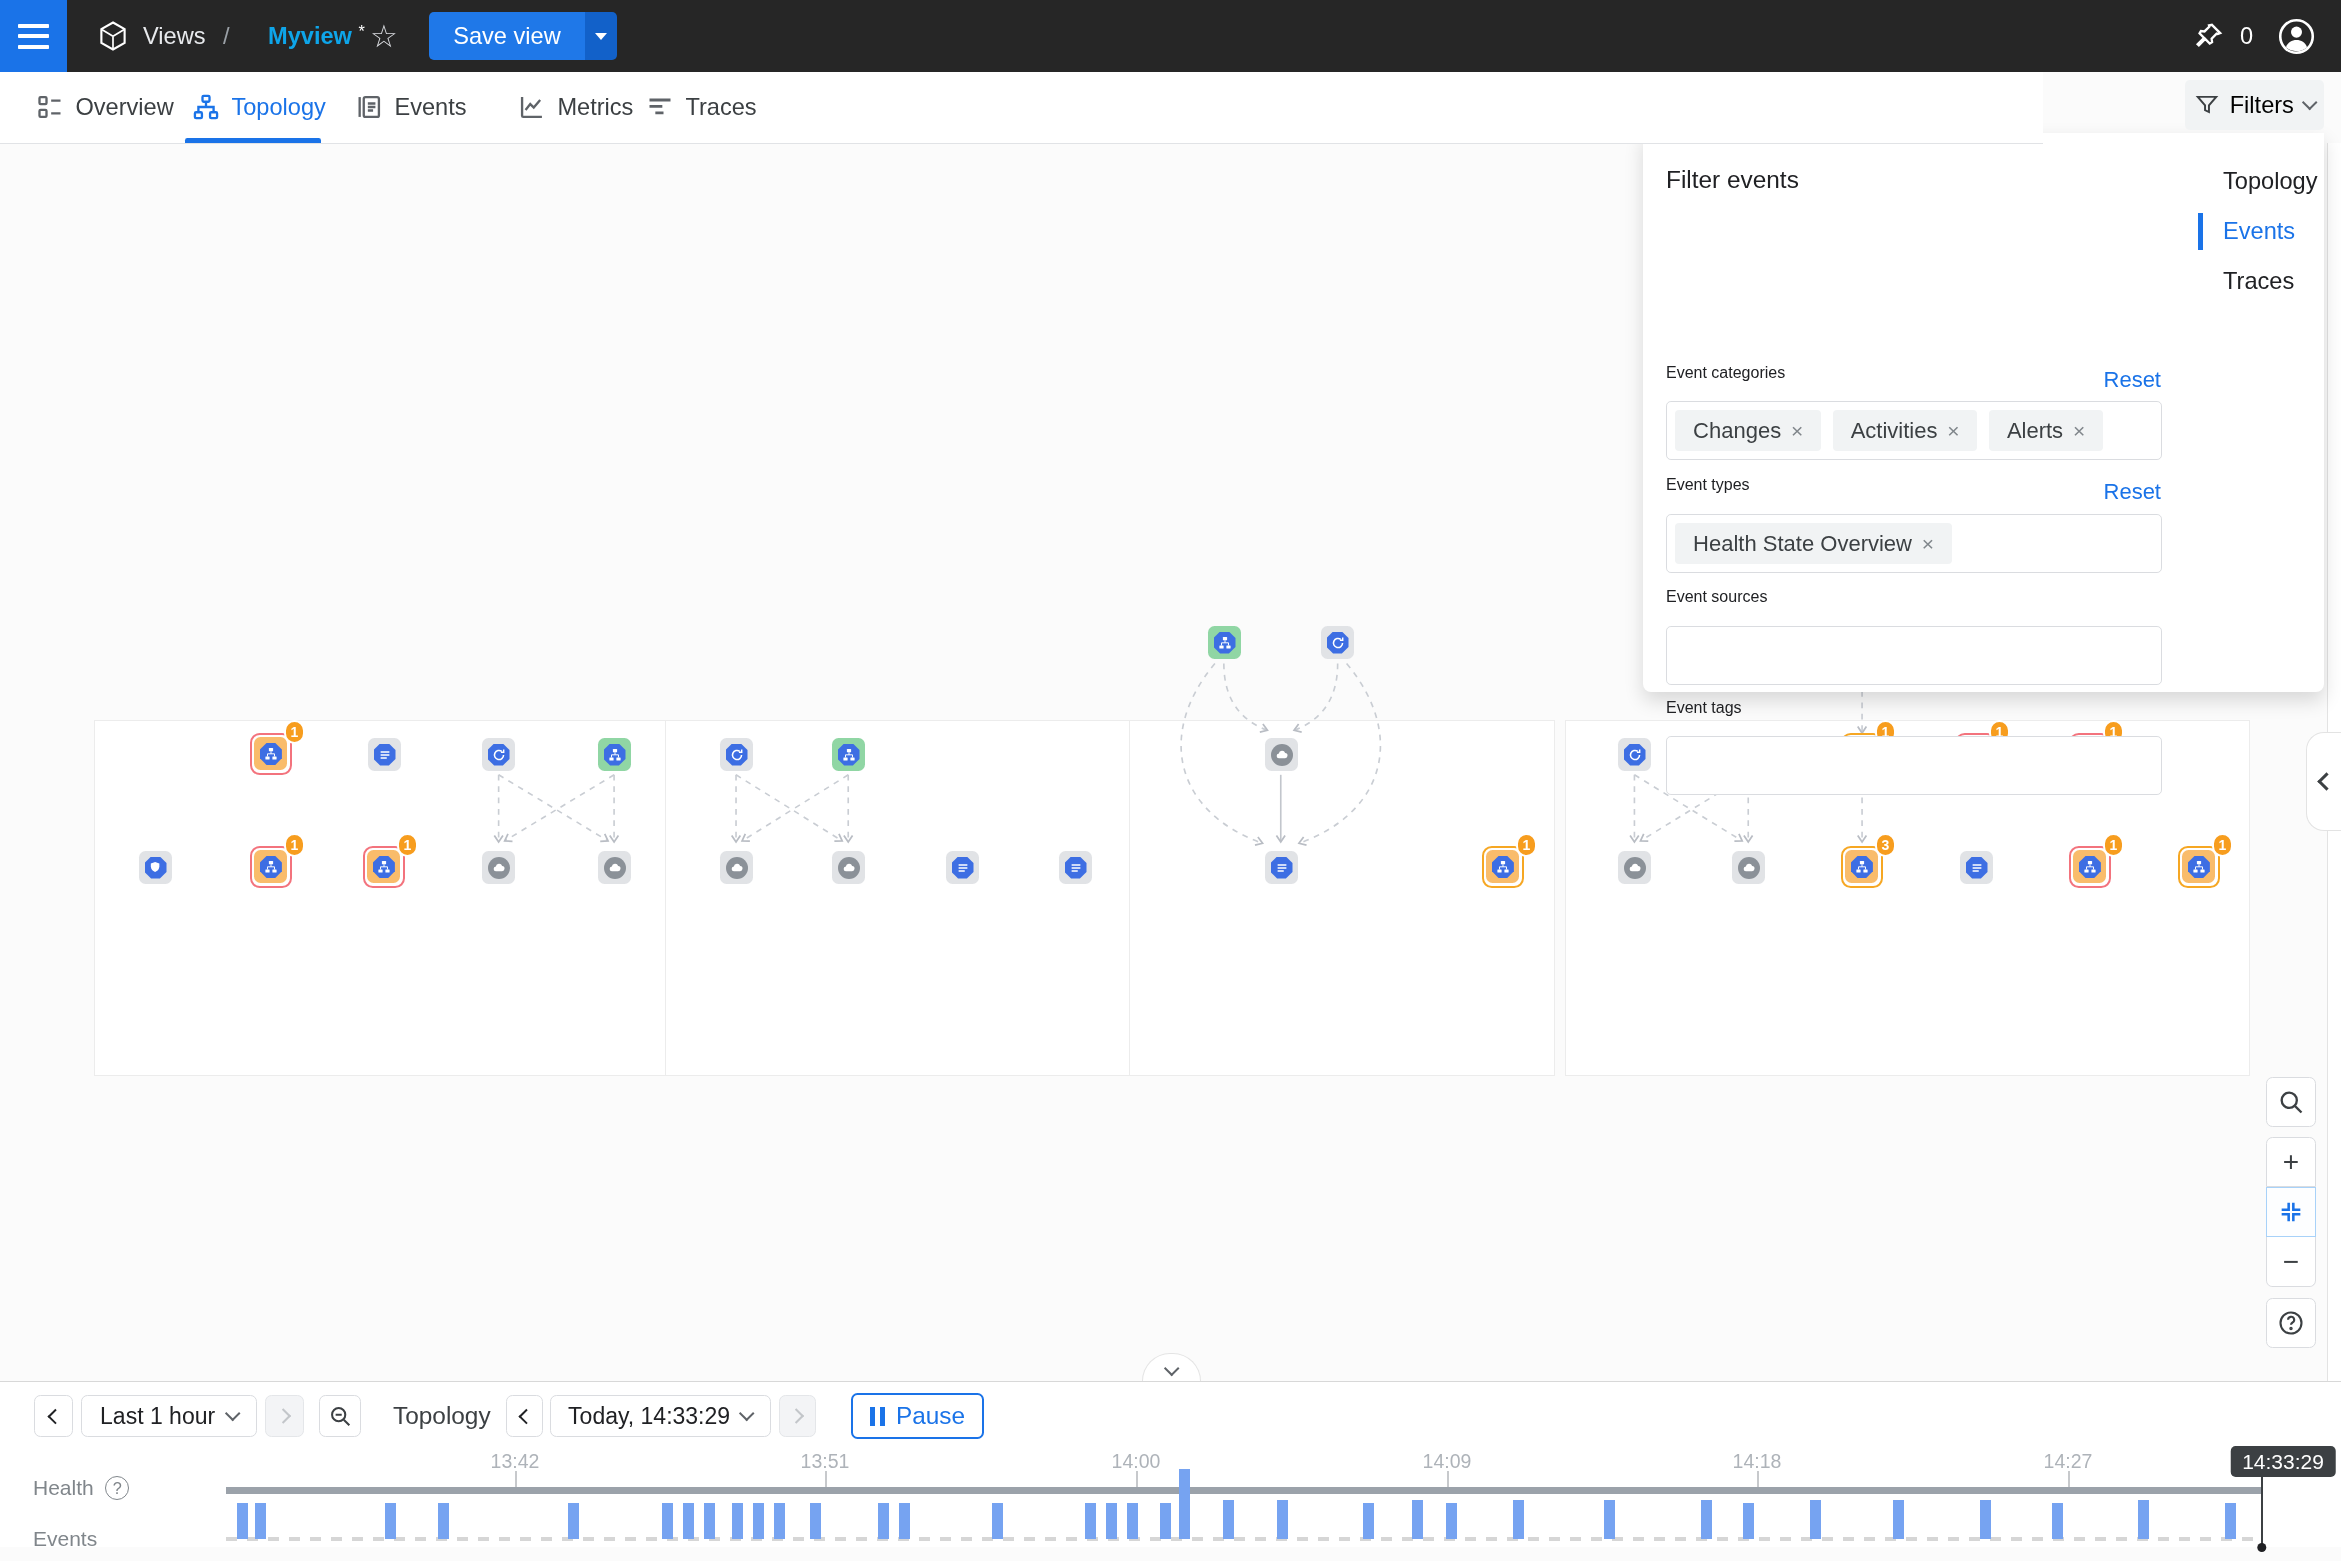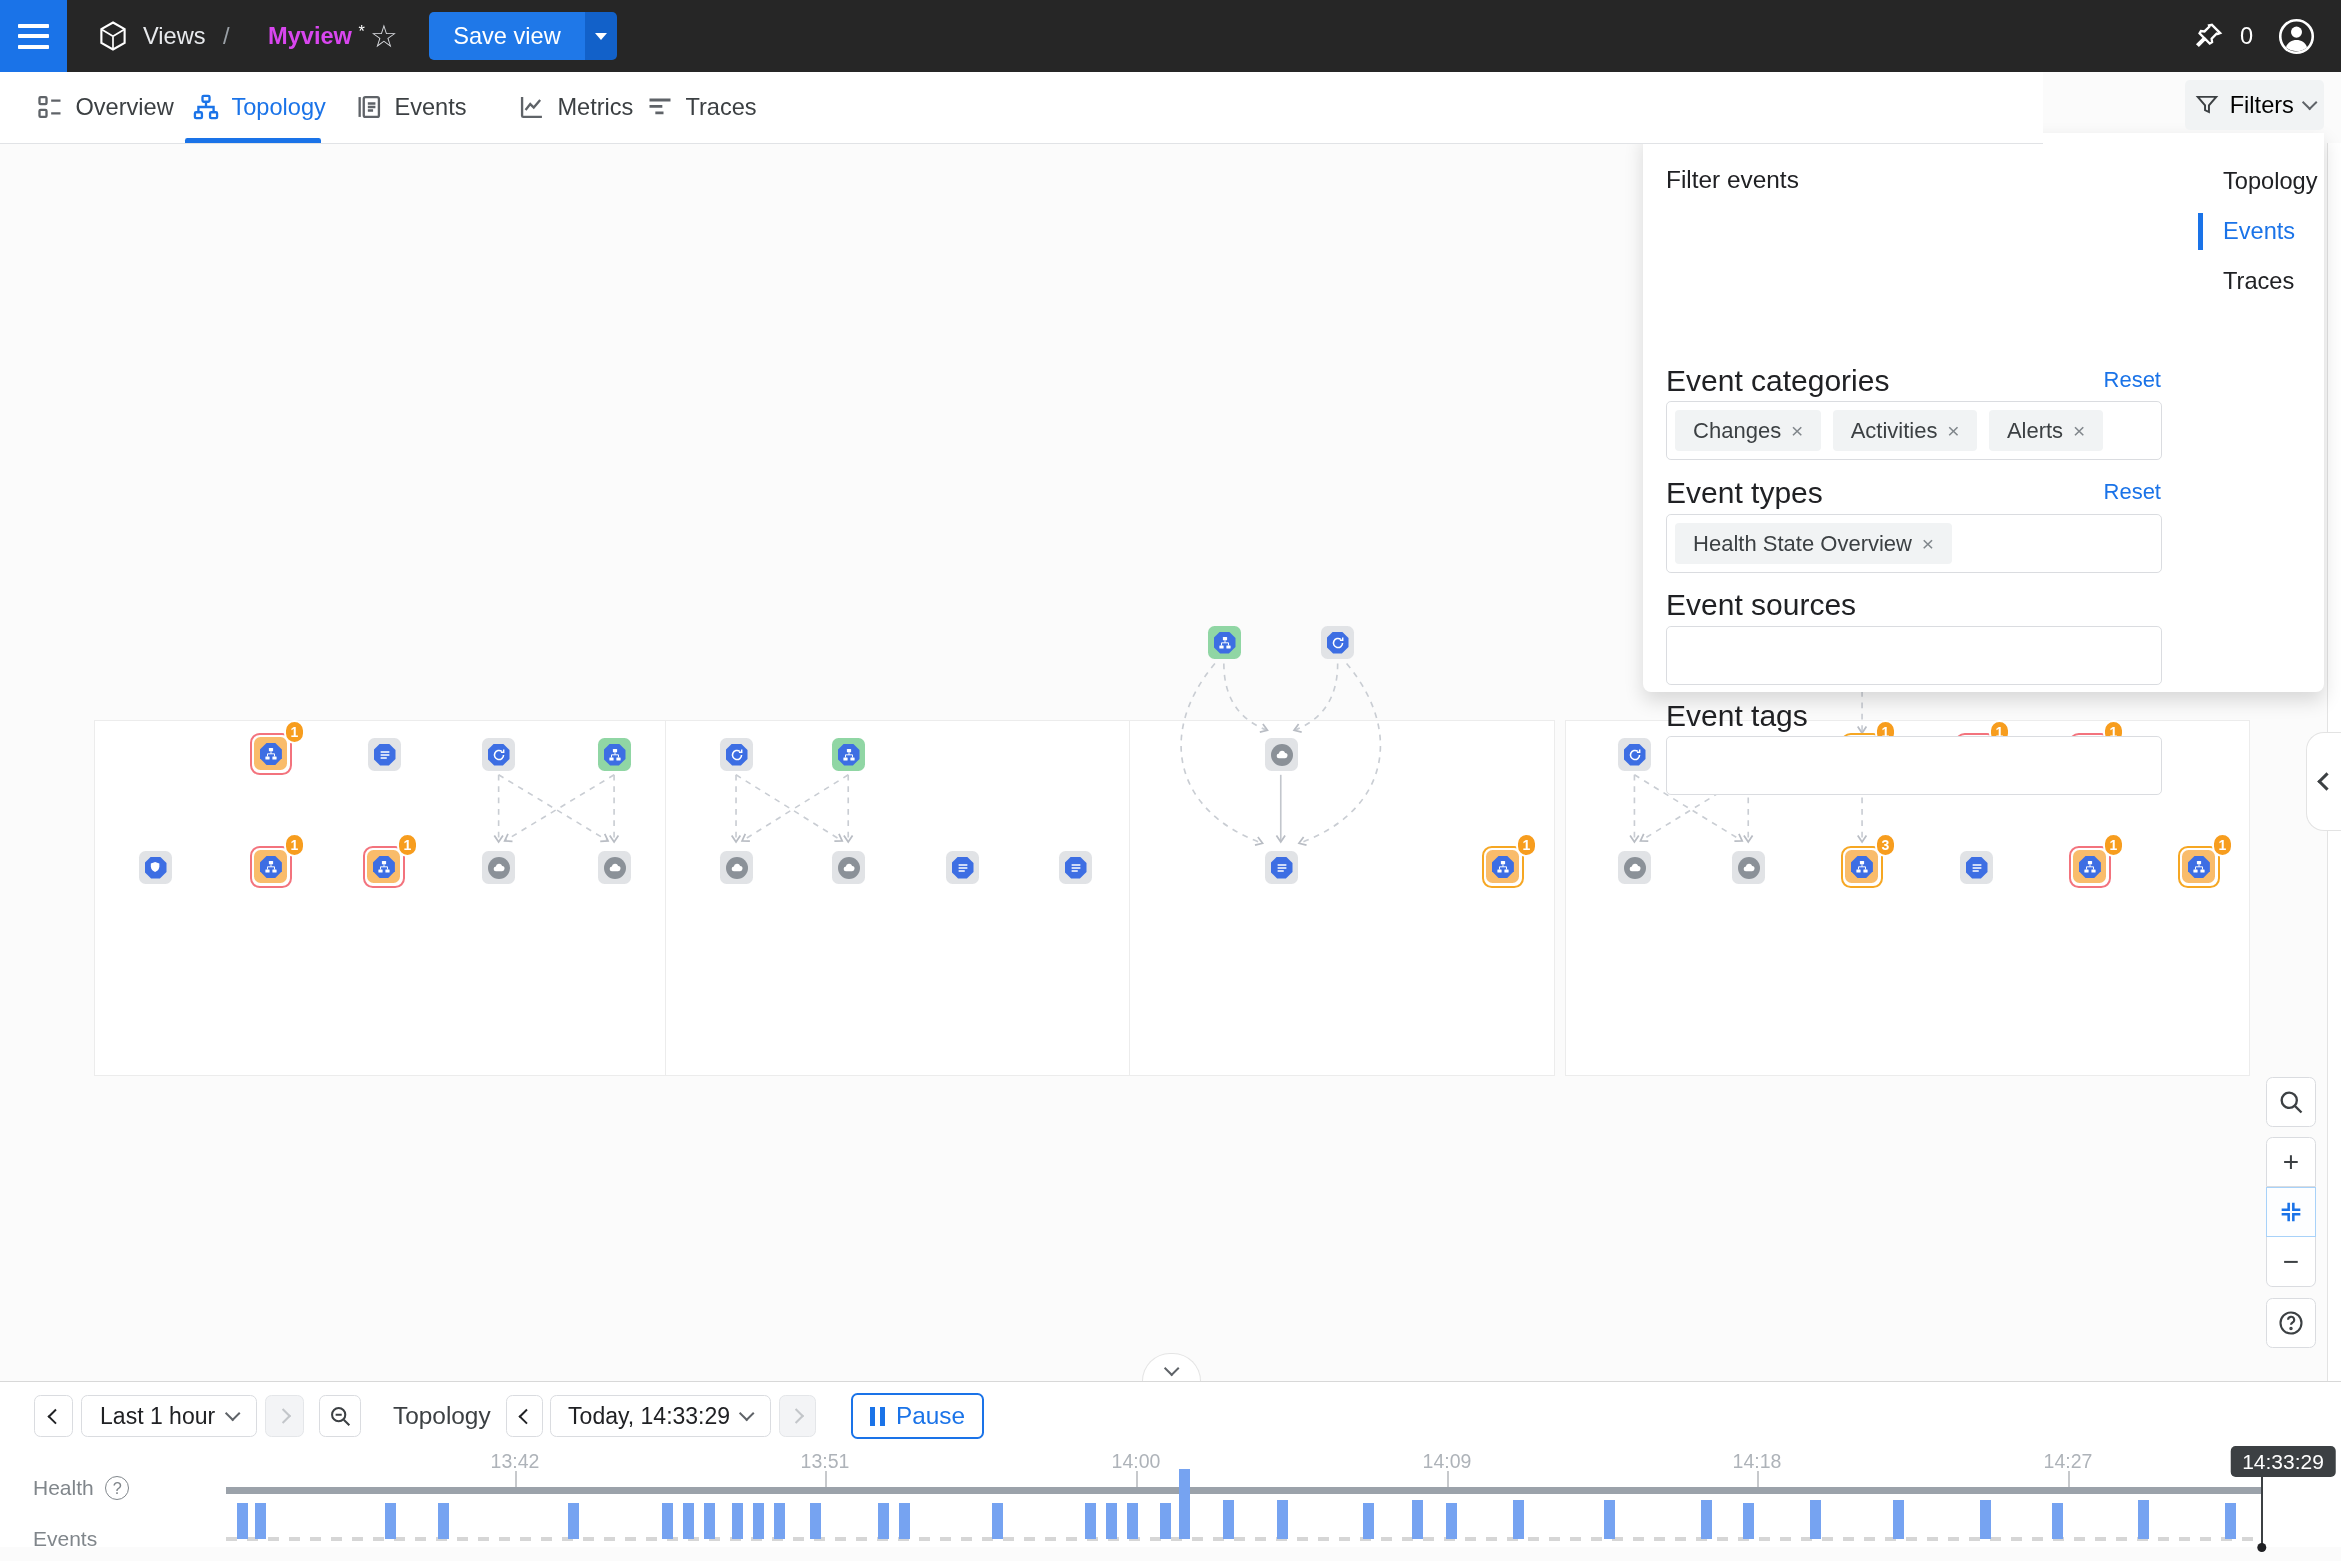--- a/index.html
+++ b/index.html
@@ -5,21 +5,21 @@
   * { margin:0; padding:0; box-sizing:border-box; }
   html,body { width:2342px; height:1561px; overflow:hidden; font-family:"Liberation Sans", sans-serif; background:#fbfbfb; }
 
   
   #topbar { position:absolute; left:0; top:0; width:2342px; height:72px; background:#262626; z-index:20; }
   #hamburger { position:absolute; left:0; top:0; width:67px; height:72px; background:#1a73e8; cursor:pointer; }
   #hamburger span { position:absolute; left:18px; width:31px; height:4.1px; background:#fff; border-radius:0.8px; }
   #hamburger span:nth-child(1){top:23.6px} #hamburger span:nth-child(2){top:34px} #hamburger span:nth-child(3){top:45px}
   .tb-text { position:absolute; top:0; height:72px; display:flex; align-items:center; color:#e8eaed; font-size:23.6px; }
   #crumb-sep { color:#9aa0a6; }
-  #view-name { font-weight:bold; color:#d946ef; }
+  #view-name { font-weight:bold; color:#0ea5e9; }
   #modified-star { color:#fff; font-size:16.3px; margin-left:6.5px; margin-top:-9.8px; }
   #fav-star { color:#dadce0; font-size:31px; }
   #save-btn { position:absolute; left:429px; top:12.2px; height:48px; display:flex; border-radius:4.9px; overflow:hidden; cursor:pointer; }
   #save-main { width:156px; background:#1f78e8; color:#fff; font-size:23.6px; display:flex; align-items:center; justify-content:center; }
   #save-caret { width:32px; background:#1261c9; display:flex; align-items:center; justify-content:center; }
   #save-caret i { width:0; height:0; border-left:6.5px solid transparent; border-right:6.5px solid transparent; border-top:7.3px solid #fff; }
   #pin-count { color:#fff; font-size:23.6px; }
 
   
   #tabbar { position:absolute; left:0; top:72px; width:2043px; height:72px; background:#fff; border-bottom:1.6px solid #e1e3e6; z-index:19; }
@@ -42,21 +42,21 @@
   .bg-gray { background:#e1e3e6; } .bg-green { background:#90d6a4; } .bg-orange { background:#f9bc6b; }
   .ringwrap { background:#fff; border:2.4px solid; border-radius:9.8px; padding:2.4px; }
   .ring-red { border-color:#f3737d; } .ring-orangeRing { border-color:#f6a723; }
   .badge { position:absolute; top:-13px; right:-13px; min-width:21px; height:23.6px; padding:0 3.3px; background:#f79d1e; border:2.4px solid #fff; border-radius:13px; color:#fff; font-size:14px; font-weight:bold; display:flex; align-items:center; justify-content:center; z-index:5; }
   .oct { width:22px; height:22px; background:#3d6ee3; clip-path:polygon(30% 0,70% 0,100% 30%,100% 70%,70% 100%,30% 100%,0 70%,0 30%); display:flex; align-items:center; justify-content:center; }
   .cloudc { width:22px; height:22px; background:#8b9198; border-radius:50%; display:flex; align-items:center; justify-content:center; }
 
   
   #filter-panel { position:absolute; left:1643px; top:133px; width:681px; height:559px; background:#fff; border-radius:0 0 8.1px 8.1px; box-shadow:0 8.1px 19.5px rgba(0,0,0,.14); z-index:10; }
   #fp-title { position:absolute; left:23px; top:33px; font-size:24.4px; color:#202124; }
-  .fp-label { position:absolute; left:23px; font-size:30px; font-weight:500; color:#202124; }
+  .fp-label { position:absolute; left:23px; font-size:16px; font-weight:500; color:#202124; }
   .fp-reset { position:absolute; right:163px; font-size:22px; color:#1a73e8; cursor:pointer; }
   .fp-input { position:absolute; left:23px; width:496px; height:59px; border:1.6px solid #dadce0; border-radius:4.9px; background:#fff; display:flex; align-items:center; gap:11.4px; padding:0 8.1px; }
   .chip { background:#f1f3f4; border-radius:4.1px; height:41px; display:flex; align-items:center; gap:9.8px; padding:0 18px; font-size:22px; color:#3c4043; cursor:default; }
   .chip .x { color:#80868b; font-size:21px; cursor:pointer; }
   .fp-nav-item { position:absolute; left:2223px; font-size:23.6px; color:#202124; cursor:pointer; z-index:11; }
   .fp-nav-item.active { color:#1a73e8; }
   #fp-nav-bar { position:absolute; left:2198px; top:213px; width:4.9px; height:37px; background:#1a73e8; z-index:11; }
 
   
   #right-strip { position:absolute; left:2327px; top:143px; width:14.6px; height:1238px; background:#fff; border-left:1.6px solid #e3e3e3; z-index:6; }

